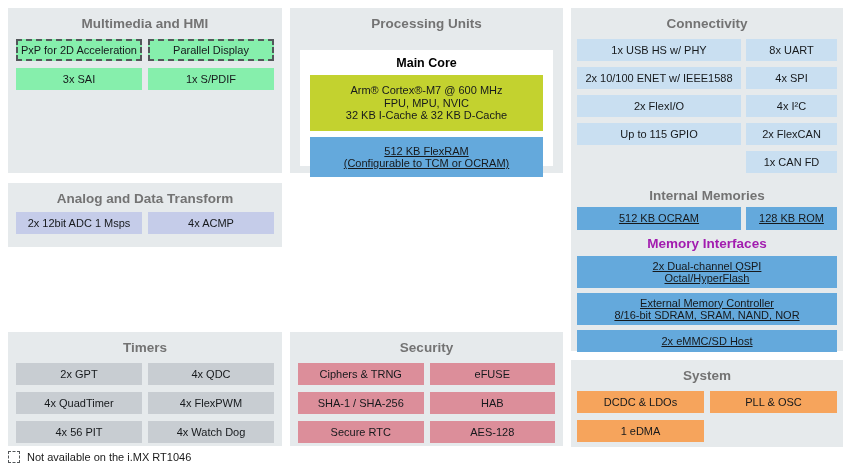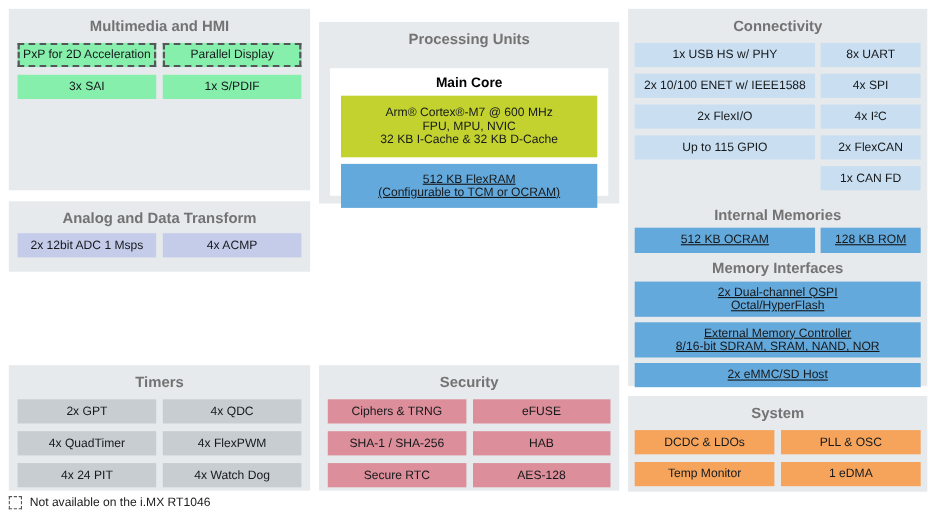--- a/index.html
+++ b/index.html
@@ -52,21 +52,21 @@
     display:grid; grid-template-columns:164px 1fr;
     column-gap:5px; row-gap:6px;
     margin:8px 6px 0 6px;
   }
   .c1 { grid-column:1; } .c2 { grid-column:2; }
 
   
   .mem-wrap { margin:0 6px; }
   .mem-int-grid { display:grid; grid-template-columns:164px 1fr; column-gap:5px; margin-top:4px; }
   .mem-int-grid .blk { height:23px; }
-  .mem-title2 { text-align:center; font-weight:bold; font-size:13.5px; color:#737373; padding-top:6px; line-height:15px; }
+  .mem-title2 { text-align:center; font-weight:bold; font-size:13.5px; color:#a21caf; padding-top:6px; line-height:15px; }
   .mem-stack .blk { margin-top:5px; }
   .mem-stack .tall { height:32px; }
 
   
   .footnote { position:absolute; left:8px; top:451px; display:flex; align-items:center; gap:7px; }
   .legend-box { width:12px; height:12px; background:#fff; border:1.5px dashed #53575a; flex:0 0 auto; }
   .footnote-text { font-size:11px; color:#1a1a1a; }
 </style>
 </head>
 <body>
@@ -76,21 +76,21 @@
   <div class="panel" style="left:8px; top:8px; width:274px; height:165px;">
     <div class="panel-title">Multimedia and HMI</div>
     <div class="grid2">
       <div class="blk orange dashed">PxP for 2D Acceleration</div>
       <div class="blk orange dashed">Parallel Display</div>
       <div class="blk orange">3x SAI</div>
       <div class="blk orange">1x S/PDIF</div>
     </div>
   </div>
 
-  <div class="panel" style="left:290px; top:20px; width:273px; height:165px;">
+  <div class="panel" style="left:290px; top:8px; width:273px; height:165px;">
     <div class="panel-title">Processing Units</div>
     <div class="whitebox">
       <div class="subtitle">Main Core</div>
       <div class="blk green multiline corebox">Arm® Cortex®-M7 @ 600 MHz
 FPU, MPU, NVIC
 32 KB I-Cache &amp; 32 KB D-Cache</div>
       <div class="blk blue multiline rambox">512 KB FlexRAM
 (Configurable to TCM or OCRAM)</div>
     </div>
   </div>
@@ -136,21 +136,21 @@
     </div>
   </div>
 
   <div class="panel" style="left:8px; top:332px; width:274px; height:114px;">
     <div class="panel-title">Timers</div>
     <div class="grid2">
       <div class="blk gray">2x GPT</div>
       <div class="blk gray">4x QDC</div>
       <div class="blk gray">4x QuadTimer</div>
       <div class="blk gray">4x FlexPWM</div>
-      <div class="blk gray">4x 24 PIT</div>
+      <div class="blk gray">4x 56 PIT</div>
       <div class="blk gray">4x Watch Dog</div>
     </div>
   </div>
 
   <div class="panel" style="left:290px; top:332px; width:273px; height:114px;">
     <div class="panel-title">Security</div>
     <div class="grid2">
       <div class="blk pink">Ciphers &amp; TRNG</div>
       <div class="blk pink">eFUSE</div>
       <div class="blk pink">SHA-1 / SHA-256</div>
@@ -158,21 +158,20 @@
       <div class="blk pink">Secure RTC</div>
       <div class="blk pink">AES-128</div>
     </div>
   </div>
 
   <div class="panel" style="left:571px; top:360px; width:272px; height:87px;">
     <div class="panel-title">System</div>
     <div class="grid2" style="margin:8px 6px 0 6px;">
       <div class="blk sysorg">DCDC &amp; LDOs</div>
       <div class="blk sysorg">PLL &amp; OSC</div>
-      <div class="blk sysorg">Temp Monitor</div>
       <div class="blk sysorg">1 eDMA</div>
     </div>
   </div>
 
   <div class="footnote">
     <span class="legend-box"></span>
     <span class="footnote-text">Not available on the i.MX RT1046</span>
   </div>
 
 </div>

